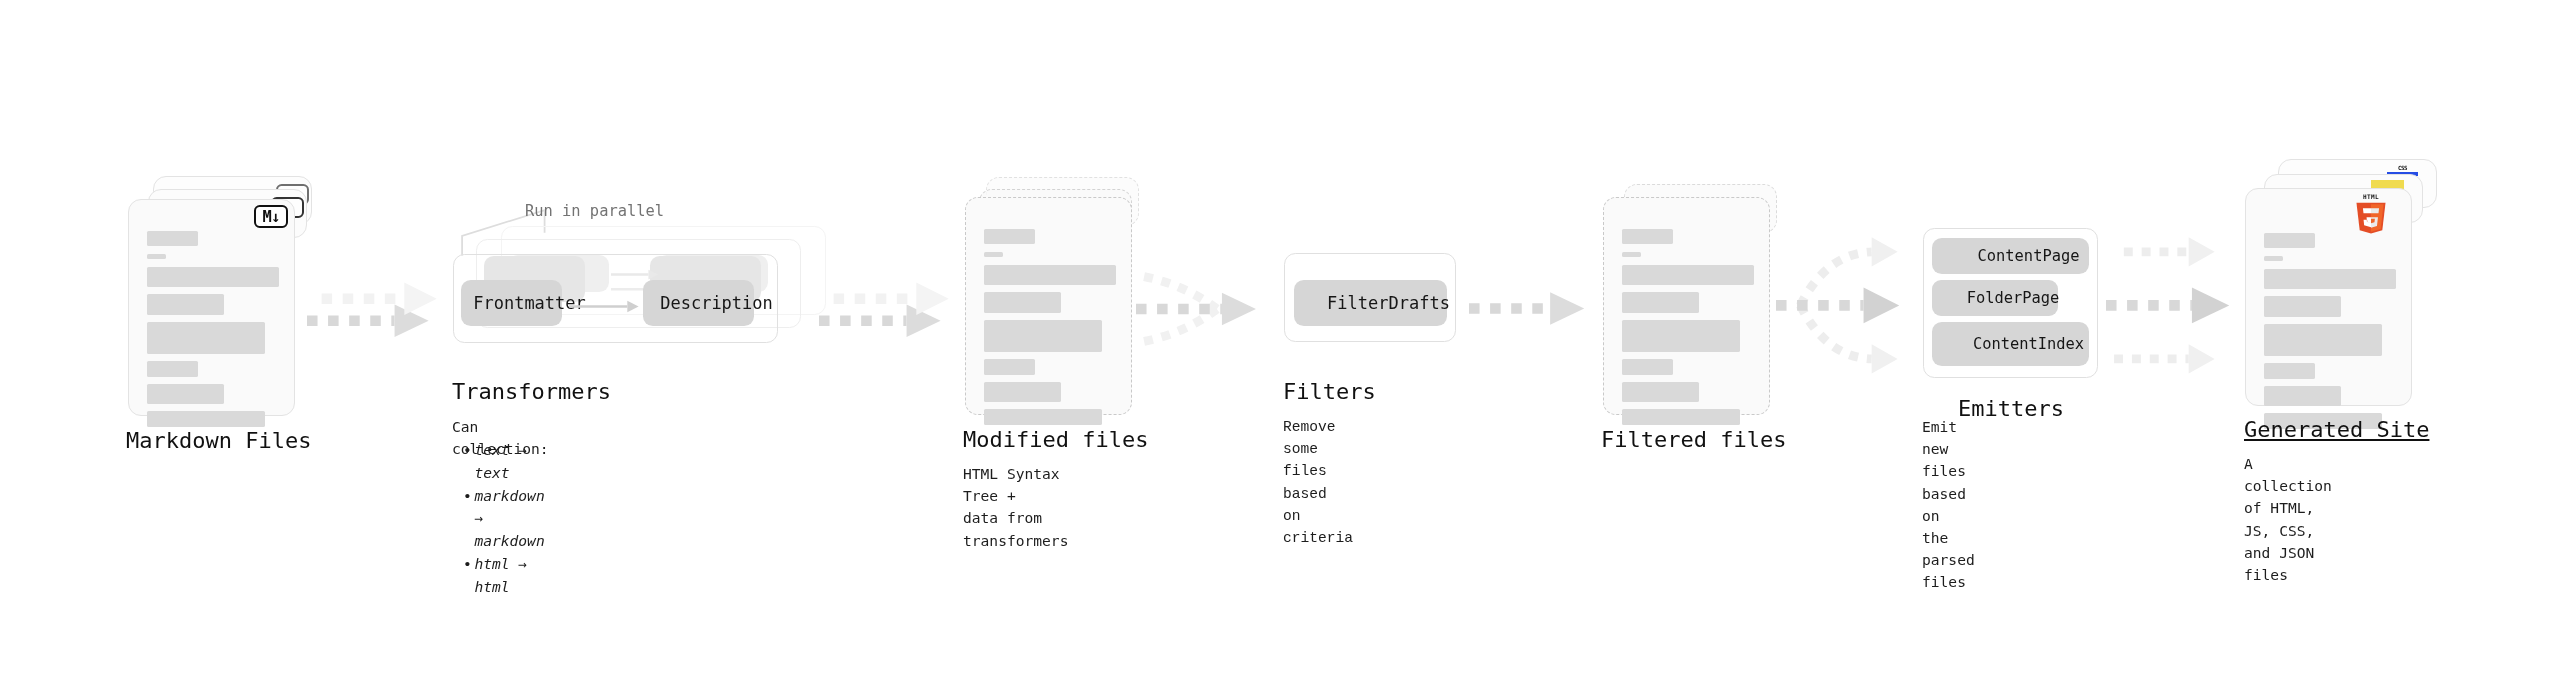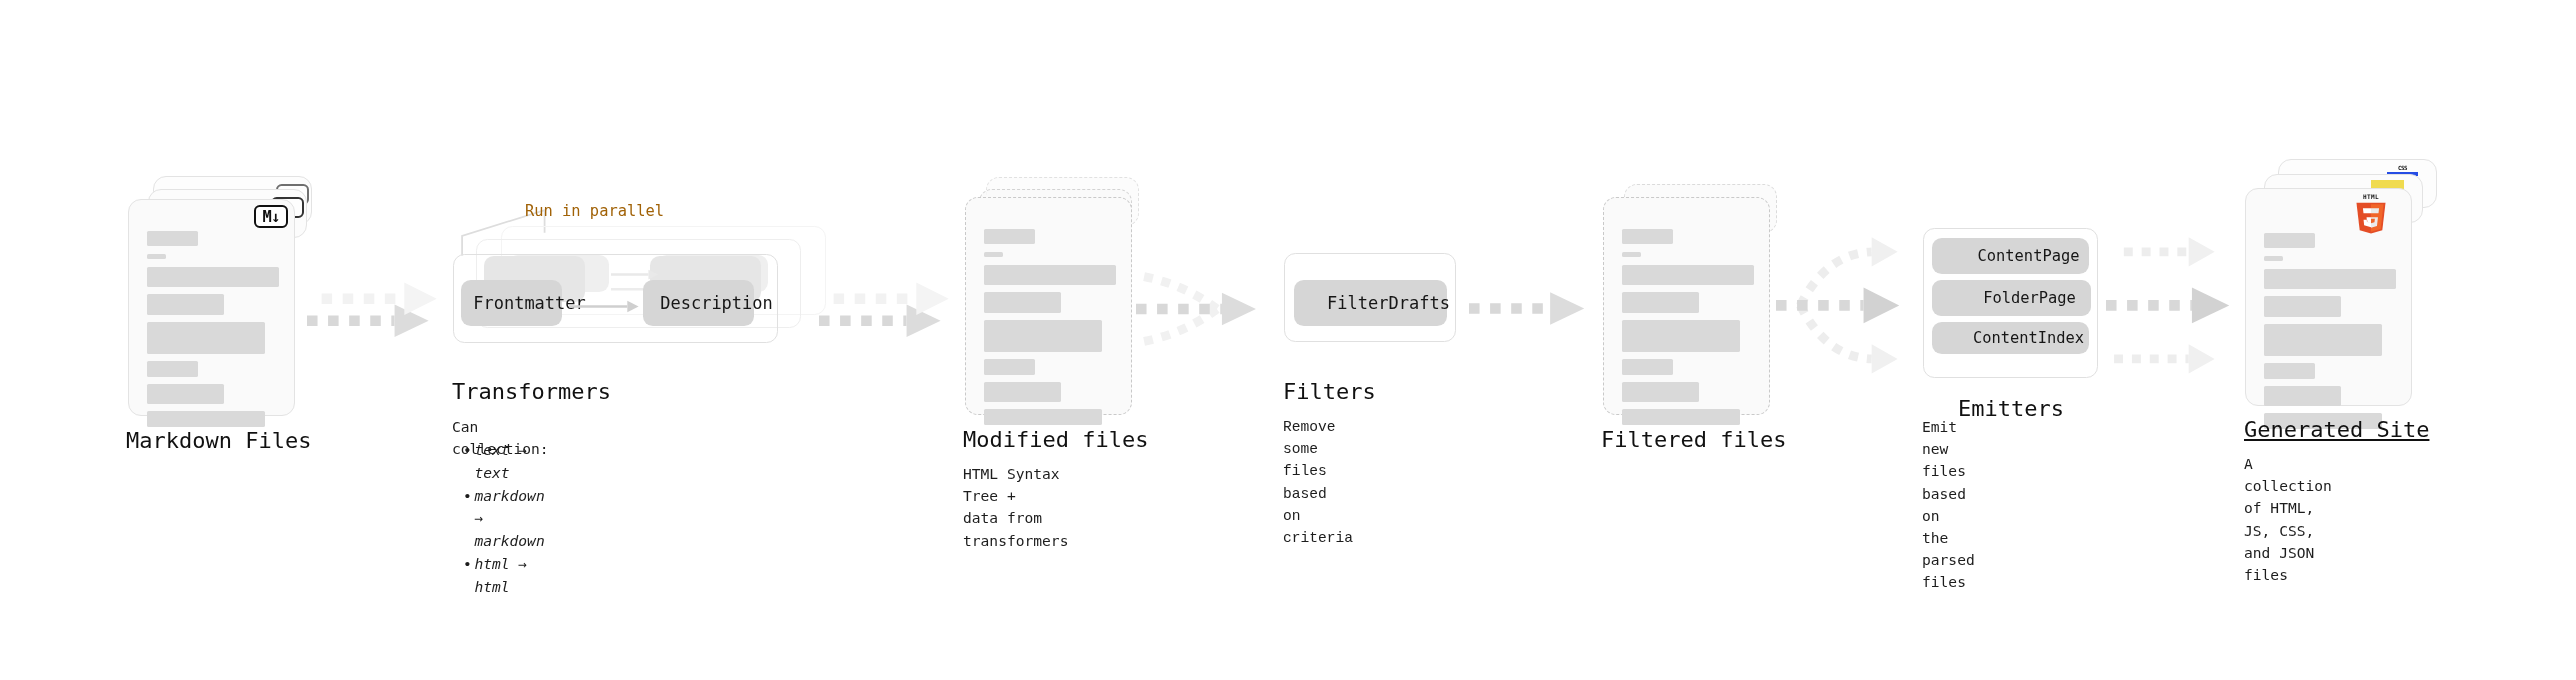--- a/index.html
+++ b/index.html
@@ -111,21 +111,21 @@
     color: #1d1d1d;
   }
   .bullet-list .li { padding-left: 11.4px; position: relative; font-style: italic; }
   .bullet-list .li:before {
     content: "\2022";
     position: absolute; left: 0px; top: 0;
   }
   .runlabel {
     position: absolute;
     font-size: 15.4px;
-    color: #a16207;
+    color: #737373;
     white-space: nowrap;
   }
   svg { position: absolute; overflow: visible; }
 </style>
 </head>
 <body>
 
 <div class="stage">
 
   <div class="node">
@@ -272,22 +272,22 @@
     <path d="M118 4 L150 22 L118 40 Z" fill="#f0f0f0"></path>
     <path d="M30 88 Q62 152 118 154" fill="none" stroke="#ededed" stroke-width="11" stroke-dasharray="11 11"></path>
     <path d="M118 136 L150 154 L118 172 Z" fill="#f0f0f0"></path>
     <line x1="0" y1="88" x2="108" y2="88" stroke="#d8d8d8" stroke-width="13" stroke-dasharray="13 13"></line>
     <path d="M108 66 L152 88 L108 110 Z" fill="#d2d2d2"></path>
   </svg>
 
   <div class="node">
     <div class="groupbox" style="left:1923px; top:228px; width:175px; height:150px;"></div>
     <div class="pill" style="left:1932px; top:238px; width:157px; height:36px; font-size:15.4px;">ContentPage</div>
-    <div class="pill" style="left:1932px; top:280px; width:159px; height:36px; font-size:15.4px;border-radius:9px;">FolderPage</div>
-    <div class="pill" style="left:1932px; top:322px; width:157px; height:32px; font-size:15.4px;">ContentIndex</div>
+    <div class="pill" style="left:1932px; top:280px; width:126px; height:36px; font-size:15.4px;border-radius:9px;">FolderPage</div>
+    <div class="pill" style="left:1932px; top:322px; width:157px; height:44px; font-size:15.4px;">ContentIndex</div>
     <div class="caption-title" style="left:1922px; top:396px;margin-left:36px;">Emitters</div>
     <div class="caption-sub" style="left:1922px; top:416px;">Emit new files based on
 the parsed files</div>
   </div>
 
   <svg style="left:2106px; top:234px; width:150px; height:146px;" viewBox="0 0 185 180">
     <line x1="22" y1="22" x2="102" y2="22" stroke="#ededed" stroke-width="11" stroke-dasharray="11 11"></line>
     <path d="M102 4 L134 22 L102 40 Z" fill="#f0f0f0"></path>
     <line x1="0" y1="88" x2="106" y2="88" stroke="#d8d8d8" stroke-width="13" stroke-dasharray="13 13"></line>
     <path d="M106 66 L152 88 L106 110 Z" fill="#d2d2d2"></path>

